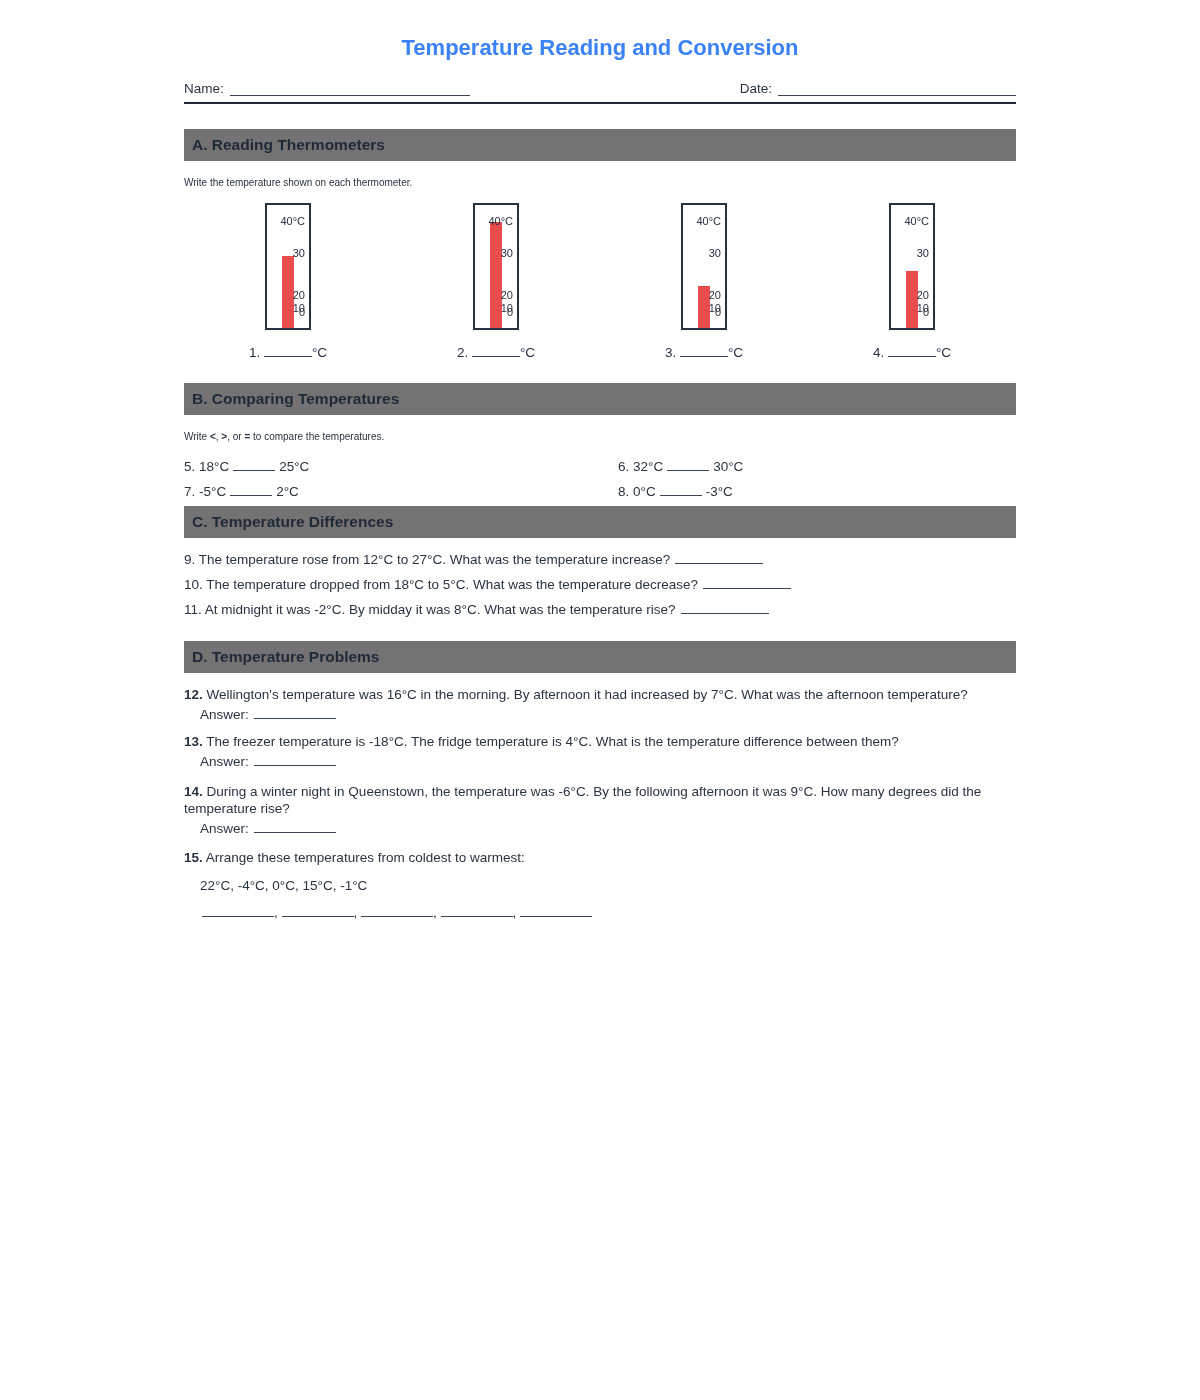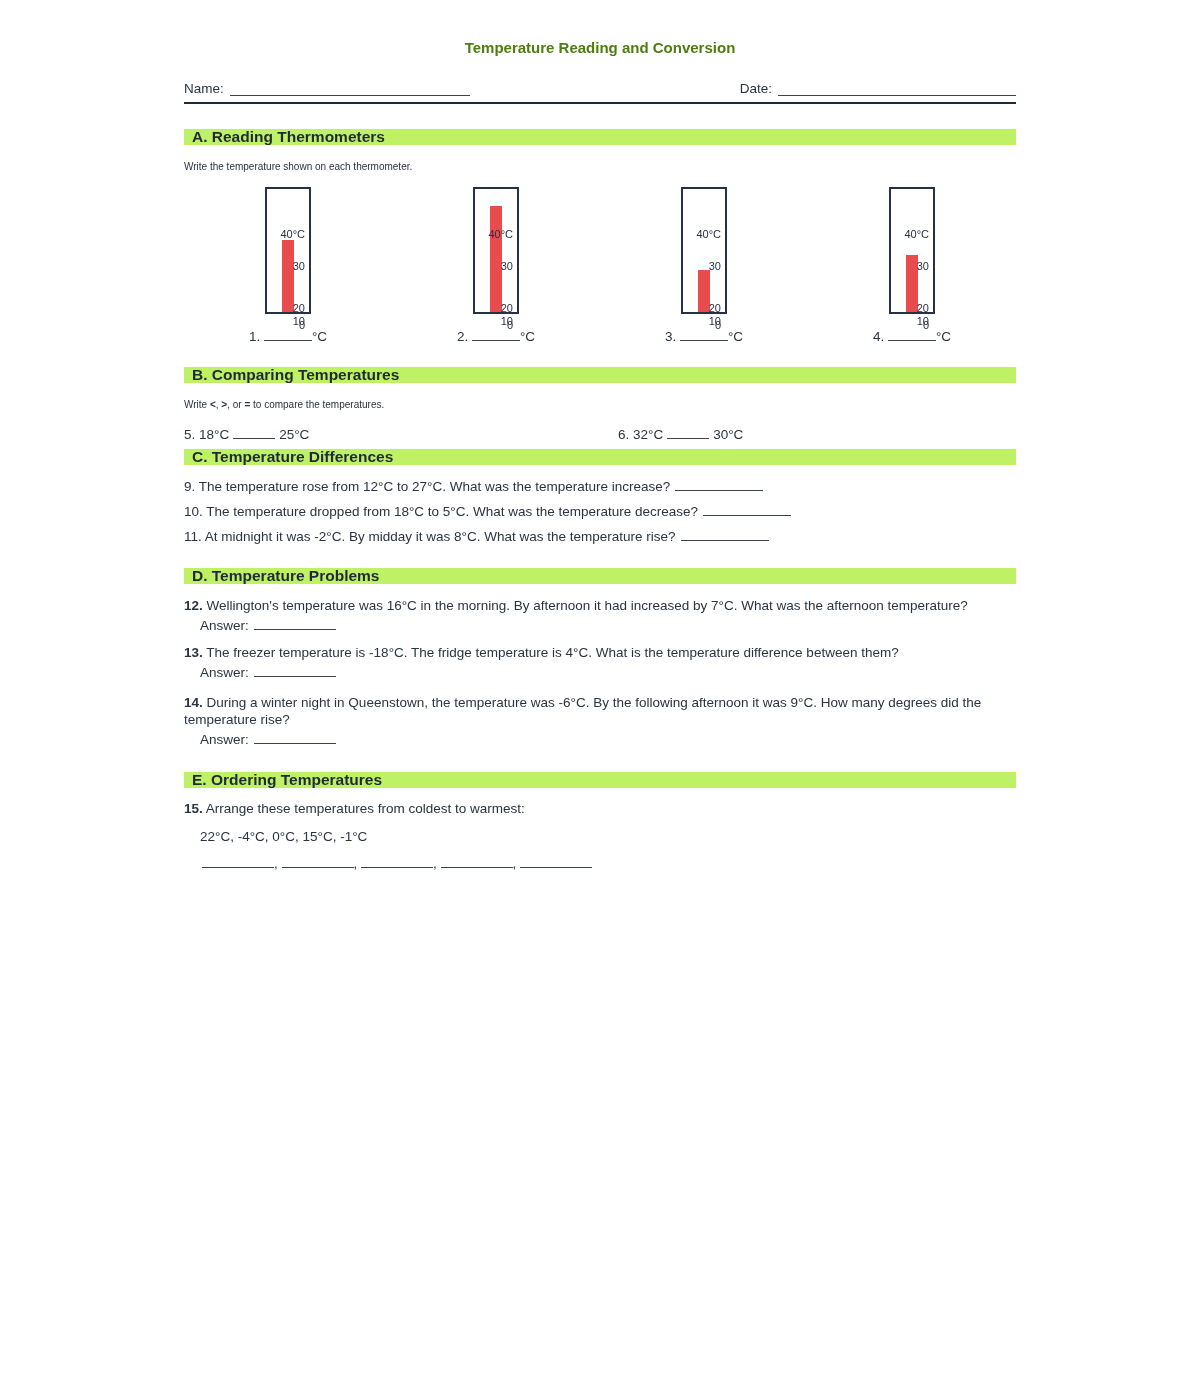--- a/index.html
+++ b/index.html
@@ -3,48 +3,48 @@
 <meta charset="utf-8">
 <style>
   html,body{margin:0;padding:0;}
   body{
     width:1200px;height:1400px;background:#ffffff;
     font-family:"Liberation Sans","DejaVu Sans",sans-serif;
     color:#2a3342;position:relative;
   }
   .page{width:832px;margin:0 auto;padding-top:36px;}
   h1.title{
-    margin:0 0 18px 0;text-align:center;font-size:15px;line-height:24px;
-    font-weight:bold;color:#4d7c0f;
+    margin:0 0 18px 0;text-align:center;font-size:22px;line-height:24px;
+    font-weight:bold;color:#3b82f6;
   }
   .topline{display:flex;align-items:flex-end;font-size:13.5px;height:18px;}
   .fill-line{display:inline-block;border-bottom:1px solid #3a4554;height:14px;}
   .name-line{width:240px;margin-left:6px;}
   .date-line{width:238px;margin-left:6px;}
   .date-group{margin-left:auto;display:flex;align-items:flex-end;}
   .rule{border-bottom:2px solid #1f2937;margin-top:6px;margin-bottom:25px;}
   .sec-header{
-    background:#bef264;height:16px;display:flex;align-items:center;
+    background:#737373;height:32px;display:flex;align-items:center;
     padding-left:8px;box-sizing:border-box;
   }
   .sec-header .sec-title{font-size:15.5px;font-weight:bold;color:#1f2937;}
   .instr{font-size:10px;line-height:17px;}
   .mt13{margin-top:13px;} .mt12{margin-top:12px;} .mt11{margin-top:11px;}
   .mt10{margin-top:10px;} .mt9{margin-top:9px;} .mt7{margin-top:7px;}
   .mt2{margin-top:2px;}
   .mt21{margin-top:6px;} .mt23{margin-top:23px;} .mt24{margin-top:24px;}
   
   .thermo-row{display:flex;margin-top:12px;}
   .thermo-col{width:208px;display:flex;flex-direction:column;align-items:center;}
   .thermo-box{
     width:46px;height:127px;border:2.5px solid #273142;background:#fff;
     position:relative;box-sizing:border-box;
   }
   .thermo-bar{position:absolute;bottom:0;left:50%;transform:translateX(-50%);width:12px;}
-  .tl{position:absolute;right:4px;font-size:11px;line-height:13px;color:#273142;z-index:2;margin-top:29px;}
+  .tl{position:absolute;right:4px;font-size:11px;line-height:13px;color:#273142;z-index:2;}
   .t40{top:10px;} .t30{top:42px;} .t20{top:84px;} .t10{top:97px;} .t0{top:101px;}
   .thermo-answer{margin-top:13px;font-size:13.5px;}
   .blank{display:inline-block;border-bottom:1px solid #3a4554;height:13px;vertical-align:baseline;}
   .blank-thermo{width:48px;}
   .blank-b{width:42px;margin:0 4px;}
   .blank-c{width:88px;margin-left:5px;}
   .blank-d{width:82px;margin-left:5px;}
   .blank-e{width:72px;}
   
   .b-grid{display:grid;grid-template-columns:434px auto;font-size:13.5px;line-height:17px;}
@@ -130,20 +130,24 @@
 
   <div class="sec-header mt23">
     <span class="sec-title">B. Comparing Temperatures</span>
   </div>
   <div class="instr mt13"><span>Write </span><b>&lt;</b><span>, </span><b>&gt;</b><span>, or </span><b>=</b><span> to compare the temperatures.</span></div>
 
   <div class="b-grid mt12">
     <div class="q"><span>5.</span> <span>18°C</span><span class="blank blank-b"></span><span>25°C</span></div>
     <div class="q"><span>6.</span> <span>32°C</span><span class="blank blank-b"></span><span>30°C</span></div>
   </div>
+  <div class="b-grid mt7">
+    <div class="q"><span>7.</span> <span>-5°C</span><span class="blank blank-b"></span><span>2°C</span></div>
+    <div class="q"><span>8.</span> <span>0°C</span><span class="blank blank-b"></span><span>-3°C</span></div>
+  </div>
 
   <div class="sec-header mt21">
     <span class="sec-title">C. Temperature Differences</span>
   </div>
 
   <div class="q mt12"><span>9.</span> <span>The temperature rose from 12°C to 27°C. What was the temperature increase?</span><span class="blank blank-c"></span></div>
   <div class="q mt7"><span>10.</span> <span>The temperature dropped from 18°C to 5°C. What was the temperature decrease?</span><span class="blank blank-c"></span></div>
   <div class="q mt7"><span>11.</span> <span>At midnight it was -2°C. By midday it was 8°C. What was the temperature rise?</span><span class="blank blank-c"></span></div>
 
   <div class="sec-header mt23">
@@ -152,21 +156,18 @@
 
   <div class="q mt13"><span class="qnum-bold">12.</span> <span>Wellington's temperature was 16°C in the morning. By afternoon it had increased by 7°C. What was the afternoon temperature?</span></div>
   <div class="q mt2 answer-line"><span>Answer:</span><span class="blank blank-d"></span></div>
 
   <div class="q mt10"><span class="qnum-bold">13.</span> <span>The freezer temperature is -18°C. The fridge temperature is 4°C. What is the temperature difference between them?</span></div>
   <div class="q mt2 answer-line"><span>Answer:</span><span class="blank blank-d"></span></div>
 
   <div class="q mt13"><span class="qnum-bold">14.</span> <span>During a winter night in Queenstown, the temperature was -6°C. By the following afternoon it was 9°C. How many degrees did the temperature rise?</span></div>
   <div class="q mt2 answer-line"><span>Answer:</span><span class="blank blank-d"></span></div>
 
-  <div class="sec-header mt24">
-    <span class="sec-title">E. Ordering Temperatures</span>
-  </div>
 
   <div class="q mt12"><span class="qnum-bold">15.</span> <span>Arrange these temperatures from coldest to warmest:</span></div>
   <div class="q mt11 indent">22°C, -4°C, 0°C, 15°C, -1°C</div>
   <div class="q mt9 e-blanks"><span class="blank blank-e"></span><span>,</span> <span class="blank blank-e"></span><span>,</span> <span class="blank blank-e"></span><span>,</span> <span class="blank blank-e"></span><span>,</span> <span class="blank blank-e"></span></div>
 
 </div>
 
 </body></html>

